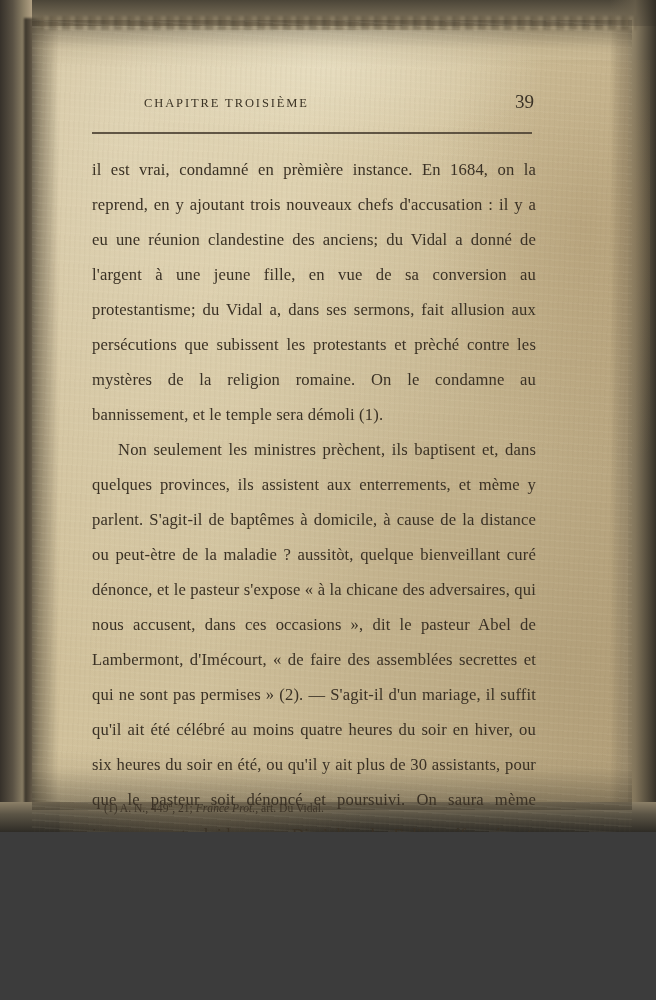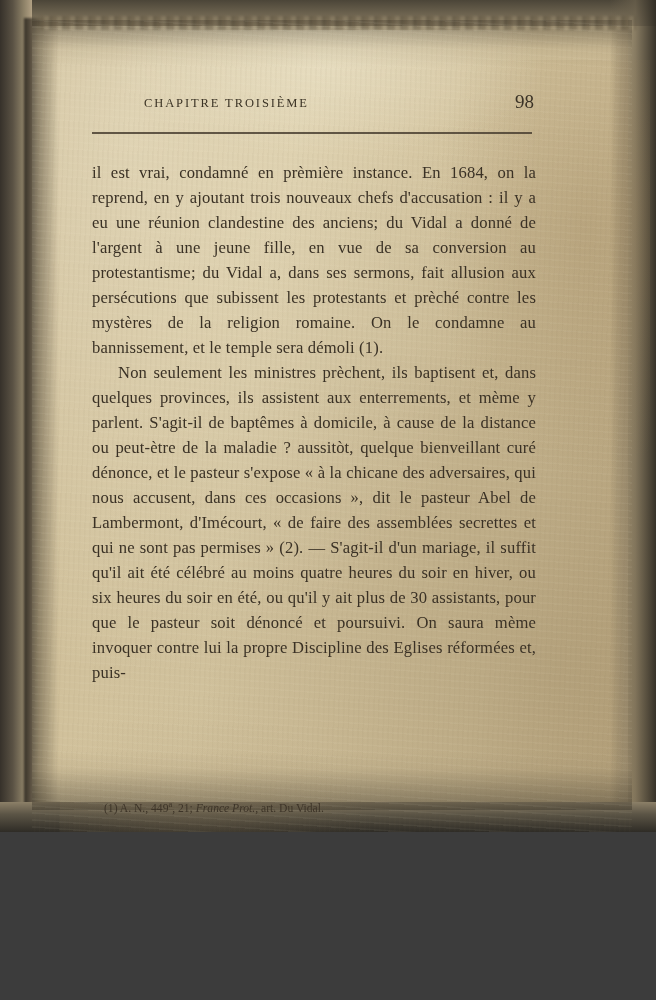--- a/index.html
+++ b/index.html
@@ -113,24 +113,24 @@
     top: 36px;
     width: 440px;
     height: 2px;
     background: #4a4031;
     opacity: 0.85;
   }
 
   .body-text {
     position: absolute;
     left: 4px;
-    top: 64px;
+    top: 56px;
     width: 444px;
     font-size: 16.6px;
-    line-height: 25px;
+    line-height: 35px;
     color: #3a3125;
     text-align: justify;
     text-align-last: left;
     font-family: "Liberation Serif", serif;
     letter-spacing: 0.15px;
   }
   .body-text p {
     margin: 0;
     text-indent: 26px;
   }
@@ -200,21 +200,21 @@
   <div class="torn-top"></div>
   <div class="stain-a"></div>
   <div class="stain-b"></div>
   <div class="stain-c"></div>
   <div class="fiber"></div>
 
   <div class="content">
 
     <div class="running-head">
       <div class="rh-title">CHAPITRE TROISIÈME</div>
-      <div class="rh-folio">98</div>
+      <div class="rh-folio">39</div>
     </div>
     <div class="rule"></div>
 
     <div class="body-text">
       <p class="first">il est vrai, condamné en prèmière instance. En 1684, on la reprend, en y ajoutant trois nouveaux chefs d'accusation : il y a eu une réunion clandestine des anciens; du Vidal a donné de l'argent à une jeune fille, en vue de sa conversion au protestantisme; du Vidal a, dans ses sermons, fait allusion aux persécutions que subissent les protestants et prèché contre les mystères de la religion romaine. On le condamne au bannissement, et le temple sera démoli (1).</p>
       <p>Non seulement les ministres prèchent, ils baptisent et, dans quelques provinces, ils assistent aux enterrements, et mème y parlent. S'agit-il de baptêmes à domicile, à cause de la distance ou peut-ètre de la maladie ? aussitòt, quelque bienveillant curé dénonce, et le pasteur s'expose « à la chicane des adversaires, qui nous accusent, dans ces occasions », dit le pasteur Abel de Lambermont, d'Imécourt, « de faire des assemblées secrettes et qui ne sont pas permises » (2). — S'agit-il d'un mariage, il suffit qu'il ait été célébré au moins quatre heures du soir en hiver, ou six heures du soir en été, ou qu'il y ait plus de 30 assistants, pour que le pasteur soit dénoncé et poursuivi. On saura mème invoquer contre lui la propre Discipline des Eglises réformées et, puis-</p>
     </div>
 
     <div class="notes">
       <div><span>(1)</span> <span>A. N., 449</span><span class="sup">a</span><span>, 21; </span><i>France Prot.</i><span>, art. Du Vidal.</span></div>

